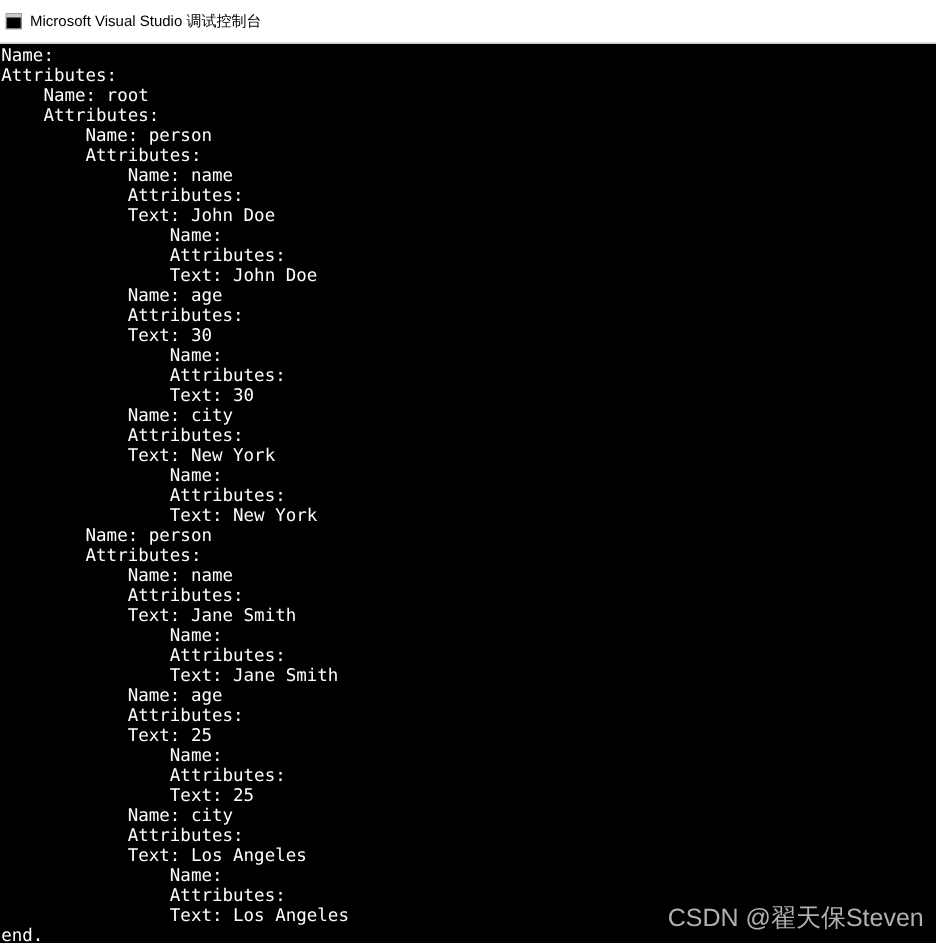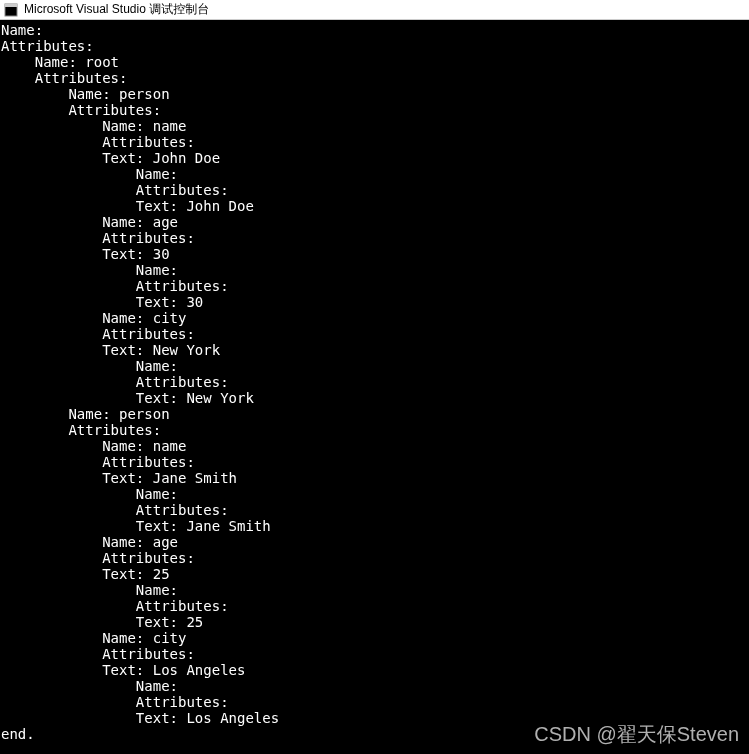--- a/index.html
+++ b/index.html
@@ -6,21 +6,21 @@
     body {
       background: #000;
       width: 749px;
       height: 754px;
       overflow: hidden;
       font-family: "Consolas", "SimSun", monospace;
       position: relative;
     }
     .titlebar {
       background: #fff;
-      height: 20px;
+      height: 35px;
       display: flex;
       align-items: center;
       padding: 0 4px;
       font-family: "Microsoft YaHei", "SimSun", sans-serif;
       font-size: 12px;
       color: #000;
       border-bottom: 1px solid #ccc;
     }
     .titlebar-icon {
       width: 14px;

